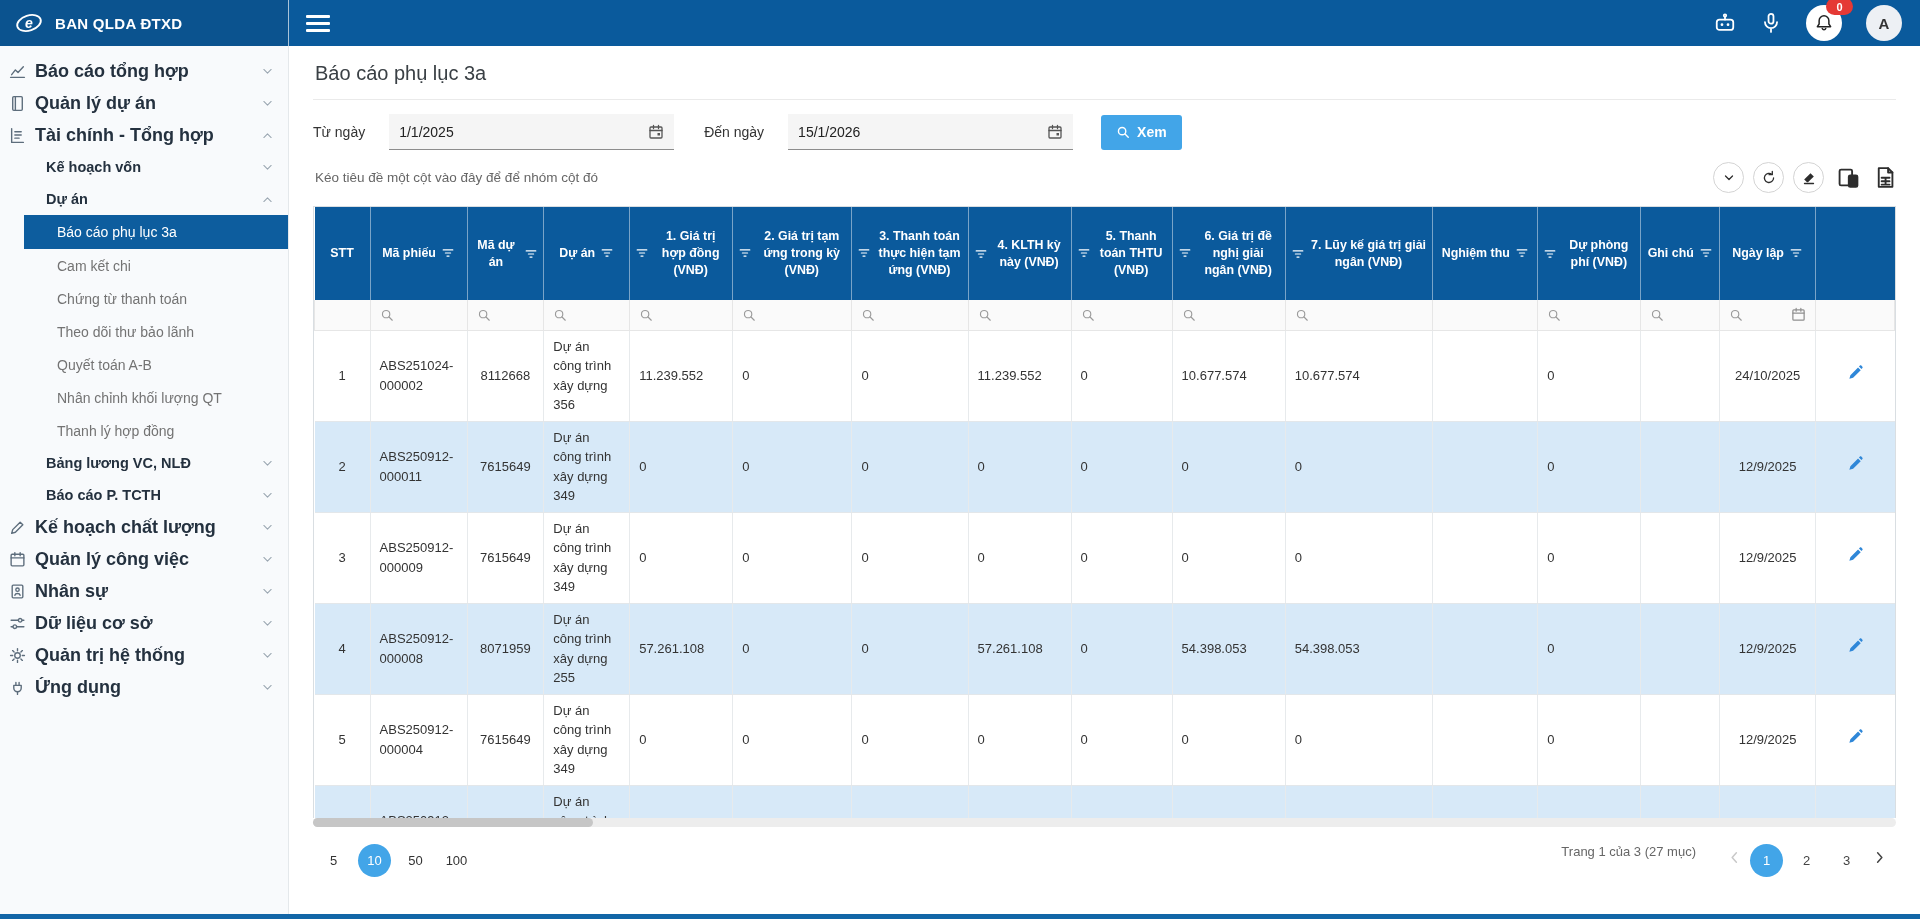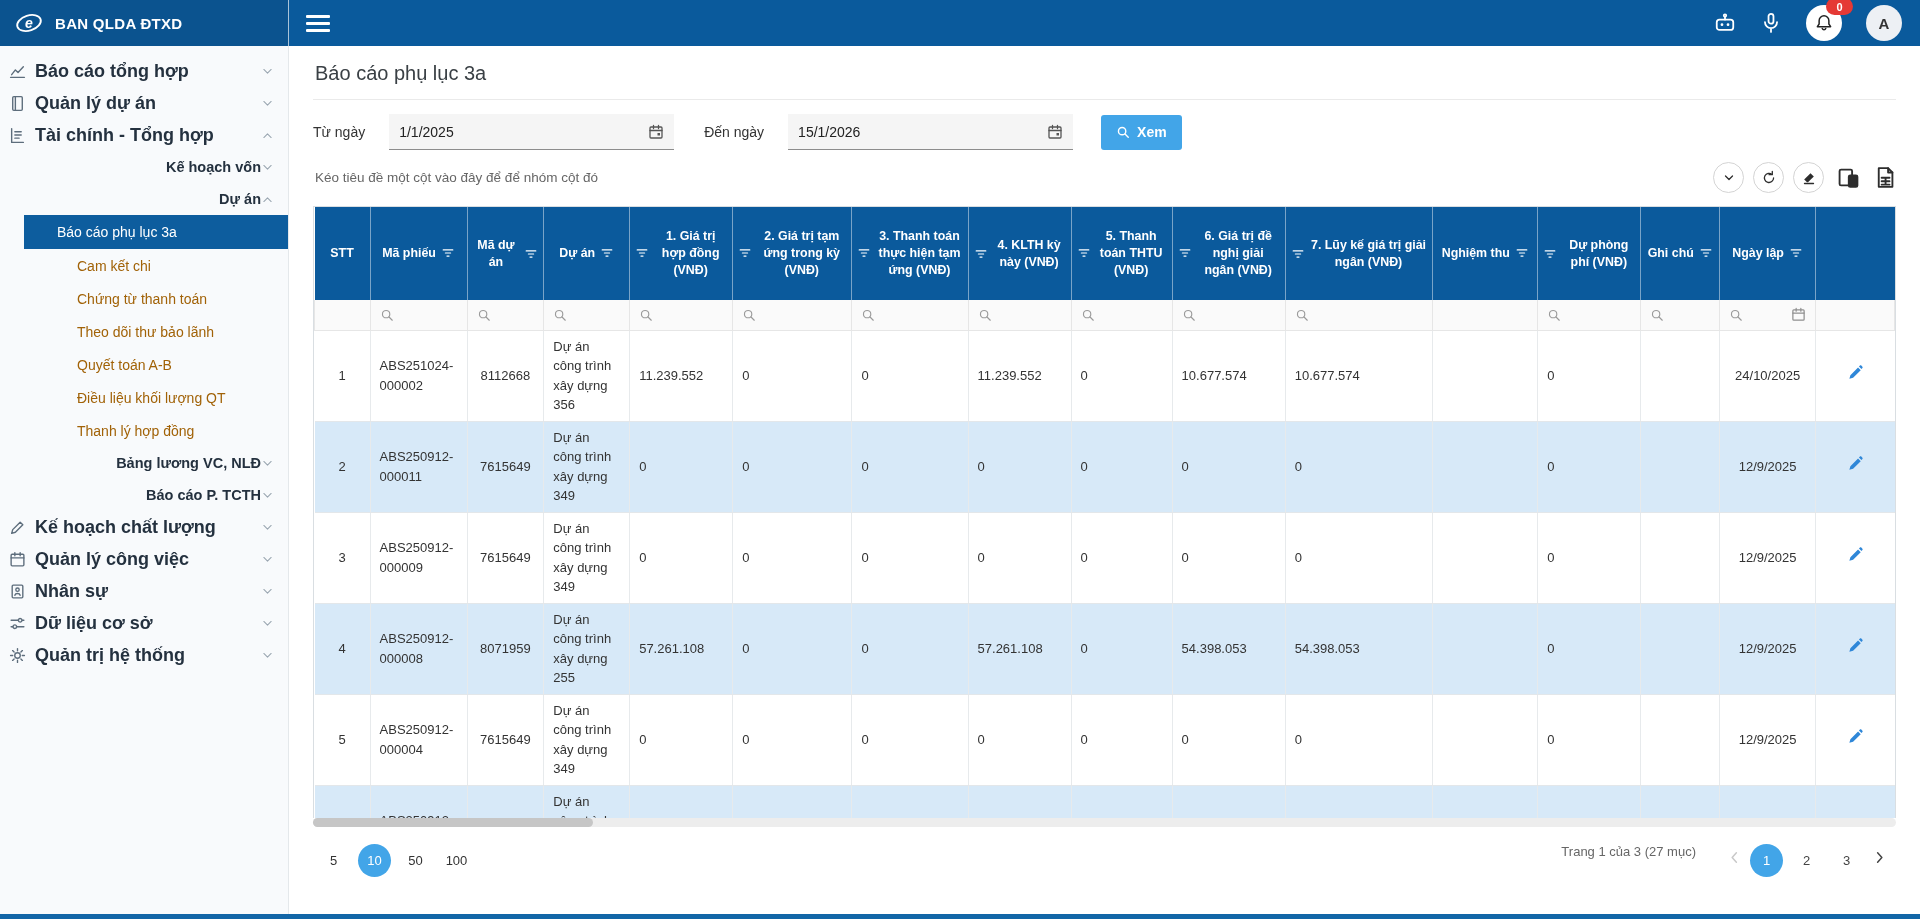--- a/index.html
+++ b/index.html
@@ -30,22 +30,22 @@
 
   
   .shell { display:flex; height:868px; }
   .sidebar { width:289px; background:#f8fafc; border-right:1px solid #e4e8eb; padding-top:9px; overflow:hidden; }
   .nav-item { display:flex; align-items:center; height:32px; cursor:pointer; color:#24313f; }
   .nav-item .label { flex:1; white-space:nowrap; overflow:hidden; }
   .lvl0 { padding:0 14px 0 9px; font-weight:bold; font-size:18px; gap:9px; }
   .nav-ic { width:17px; height:17px; color:#5d6d7c; flex:0 0 auto; }
   .chev { width:13px; height:13px; color:#9aa6b1; flex:0 0 auto; }
   .chev.up { transform:rotate(180deg); }
-  .lvl1 { padding:0 14px 0 46px; font-weight:bold; font-size:14.5px;text-align:right; }
-  .lvl2 { padding:0 14px 0 57px; font-size:14px; color:#a16207; height:33px;margin-left:20px; }
+  .lvl1 { padding:0 14px 0 46px; font-weight:bold; font-size:14.5px; }
+  .lvl2 { padding:0 14px 0 57px; font-size:14px; color:#737373; height:33px; }
   .lvl2.selected { background:#0d5d9e; color:#fff; margin-left:24px; padding-left:33px; height:34px; }
 
   
   .content { flex:1; padding:0 24px; overflow:hidden; }
   .page-title { font-size:20px; font-weight:500; color:#3a4045; padding:16px 2px 14px; border-bottom:1px solid #eaeaea; }
   .filter-bar { display:flex; align-items:center; margin-top:14px; font-size:14px; color:#333; }
   .fld-label { flex:0 0 auto; }
   .date-field { display:flex; align-items:center; background:#f5f5f5; border-bottom:1px solid #8d8d8d;
                 height:36px; width:285px; margin-left:24px; padding:0 10px; }
   .date-field input { border:none; background:transparent; font:inherit; color:#222; flex:1; outline:none; }
@@ -224,21 +224,21 @@
         <div class="nav-item lvl2">
           <span class="label">Chứng từ thanh toán</span>
         </div>
         <div class="nav-item lvl2">
           <span class="label">Theo dõi thư bảo lãnh</span>
         </div>
         <div class="nav-item lvl2">
           <span class="label">Quyết toán A-B</span>
         </div>
         <div class="nav-item lvl2">
-          <span class="label">Điều liệu khối lượng QT</span>
+          <span class="label">Nhân chỉnh khối lượng QT</span>
         </div>
         <div class="nav-item lvl2">
           <span class="label">Thanh lý hợp đồng</span>
         </div>
         <div class="nav-item lvl1">
           <span class="label">Bảng lương VC, NLĐ</span>
           <span class="icon chev">
             <svg viewBox="0 0 16 16" fill="none" stroke="currentColor" stroke-width="1.3" stroke-linecap="round" stroke-linejoin="round">
               <path d="M3.5 5.5L8 10l4.5-4.5"></path>
             </svg>
@@ -310,20 +310,34 @@
           </span>
         </div>
         <div class="nav-item lvl0">
           <span class="icon nav-ic">
             <svg viewBox="0 0 16 16" fill="none" stroke="currentColor" stroke-width="1.3" stroke-linecap="round" stroke-linejoin="round">
               <circle cx="8" cy="8" r="2.6"></circle>
               <path d="M8 1.5v2M8 12.5v2M1.5 8h2M12.5 8h2M3.4 3.4l1.4 1.4M11.2 11.2l1.4 1.4M12.6 3.4l-1.4 1.4M4.8 11.2l-1.4 1.4"></path>
             </svg>
           </span>
           <span class="label">Quản trị hệ thống</span>
+          <span class="icon chev">
+            <svg viewBox="0 0 16 16" fill="none" stroke="currentColor" stroke-width="1.3" stroke-linecap="round" stroke-linejoin="round">
+              <path d="M3.5 5.5L8 10l4.5-4.5"></path>
+            </svg>
+          </span>
+        </div>
+        <div class="nav-item lvl0">
+          <span class="icon nav-ic">
+            <svg viewBox="0 0 16 16" fill="none" stroke="currentColor" stroke-width="1.3" stroke-linecap="round" stroke-linejoin="round">
+              <path d="M4.5 6v2.5a3.5 3.5 0 0 0 7 0V6z"></path>
+              <path d="M6.5 6V3.2M9.5 6V3.2M8 12v2.5"></path>
+            </svg>
+          </span>
+          <span class="label">Ứng dụng</span>
           <span class="icon chev">
             <svg viewBox="0 0 16 16" fill="none" stroke="currentColor" stroke-width="1.3" stroke-linecap="round" stroke-linejoin="round">
               <path d="M3.5 5.5L8 10l4.5-4.5"></path>
             </svg>
           </span>
         </div>
       </nav>
   </aside>
 
   <main class="content">

